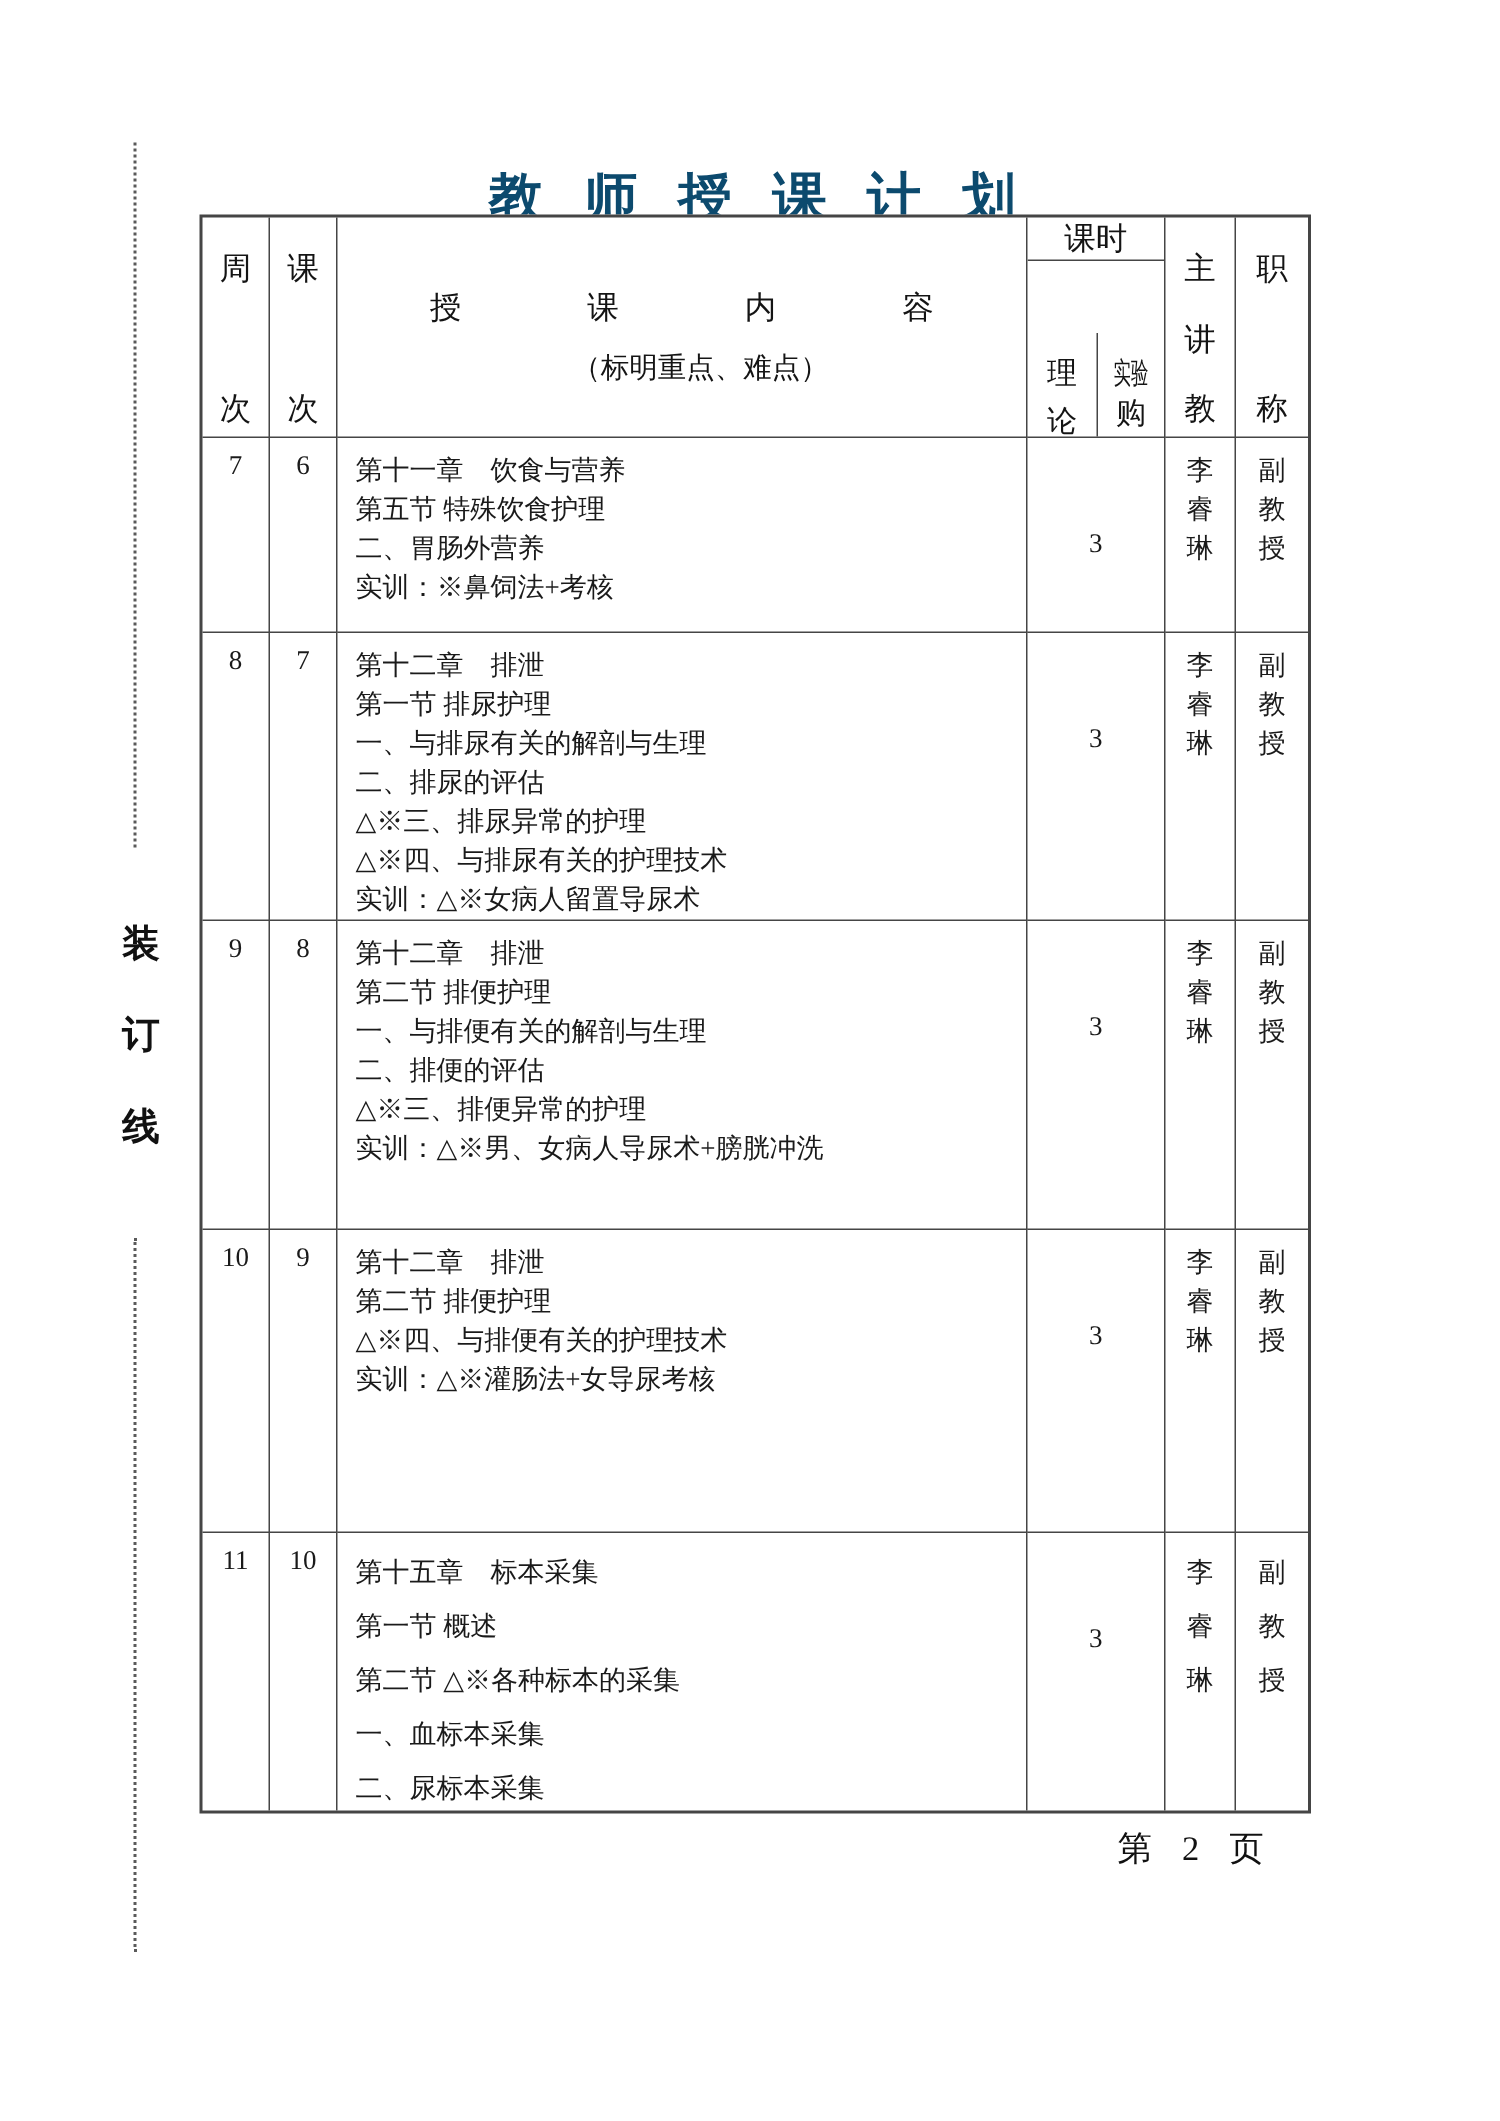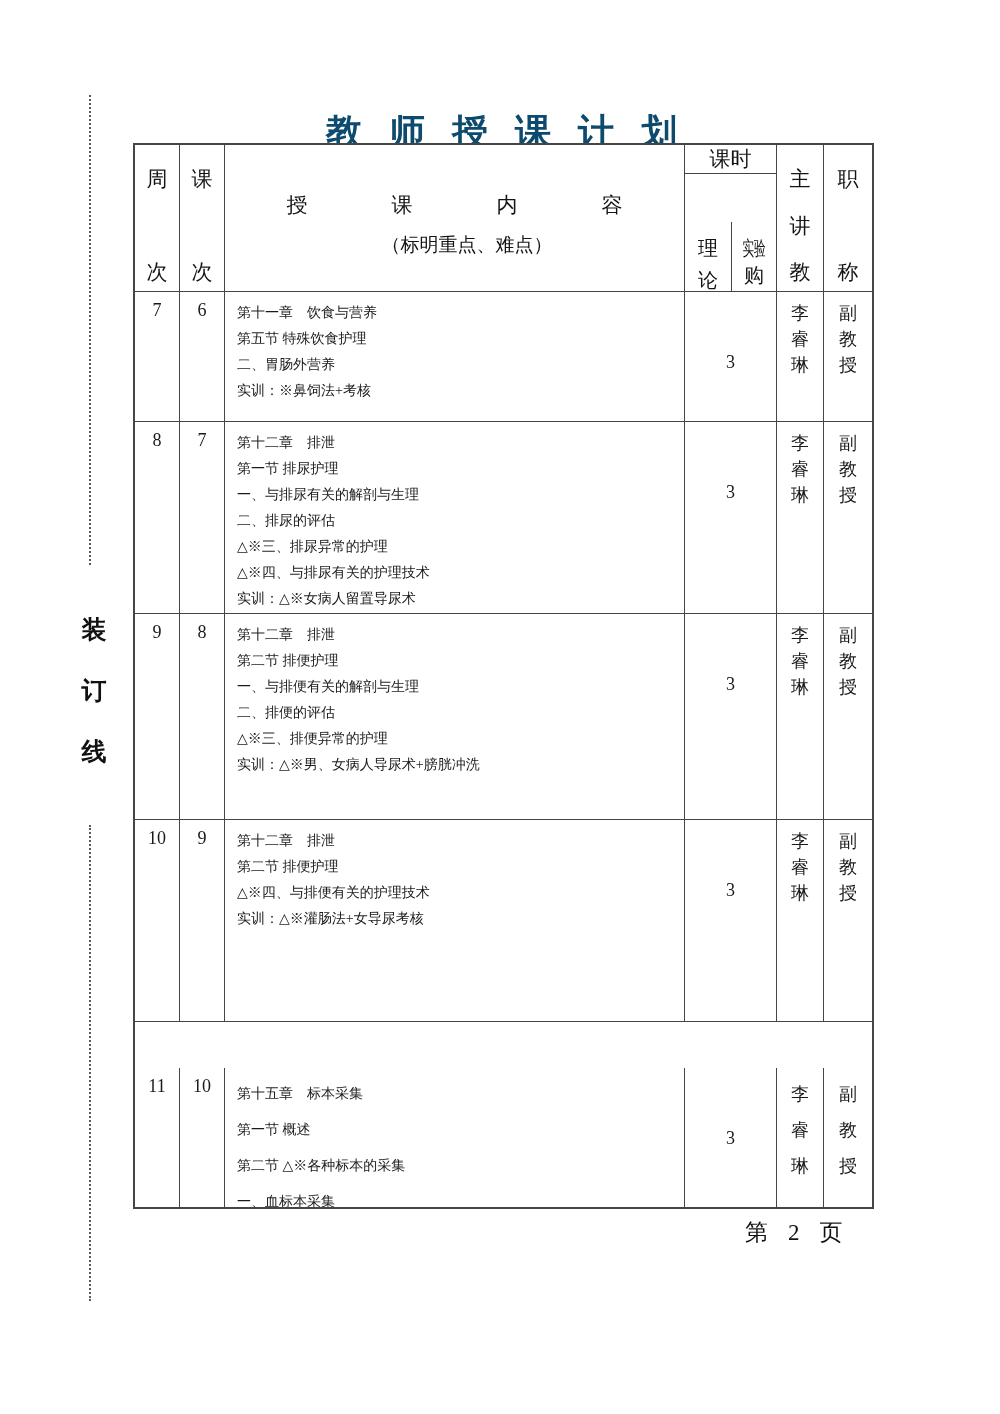--- a/index.html
+++ b/index.html
@@ -62,21 +62,21 @@
     border: 2px solid #454545;
     background: #fff;
   }
   .thead, .trow { display: contents; }
   .cell {
     border-right: 1.5px solid #454545;
     border-bottom: 1.5px solid #454545;
     overflow: hidden;
   }
   .cell.no-r { border-right: none; }
-  .row-4 .cell { border-bottom: none; margin-top: 46px; }
+  .row-4 .cell { border-bottom: none; }
   
   .hcell {
     font-family: "Liberation Sans", "DejaVu Sans", sans-serif;
     font-size: 21px;
     color: #141414;
   }
   .v-between {
     display: flex;
     flex-direction: column;
     justify-content: space-between;
@@ -128,21 +128,21 @@
     white-space: nowrap;
   }
   
   .num-cell {
     padding-top: 8px;
     text-align: center;
     font-size: 18px;
   }
   .content-cell {
     padding: 8px 8px 0 12px;
-    font-size: 14px;
+    font-size: 18px;
     line-height: 26px;
     white-space: pre-line;
   }
   .row-4 .content-cell, .row-4 .stack-cell { line-height: 36px; }
   .hours-cell {
     padding-top: 60px;
     text-align: center;
     font-size: 18px;
   }
   .stack-cell {

